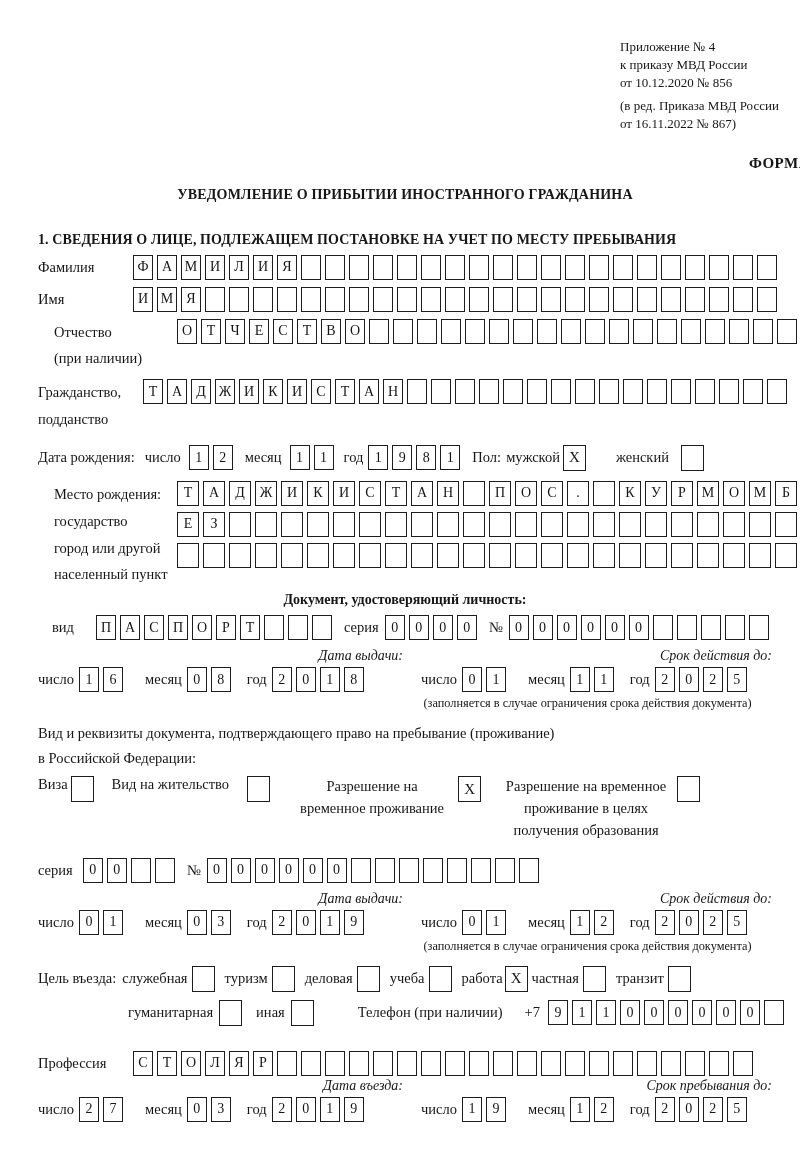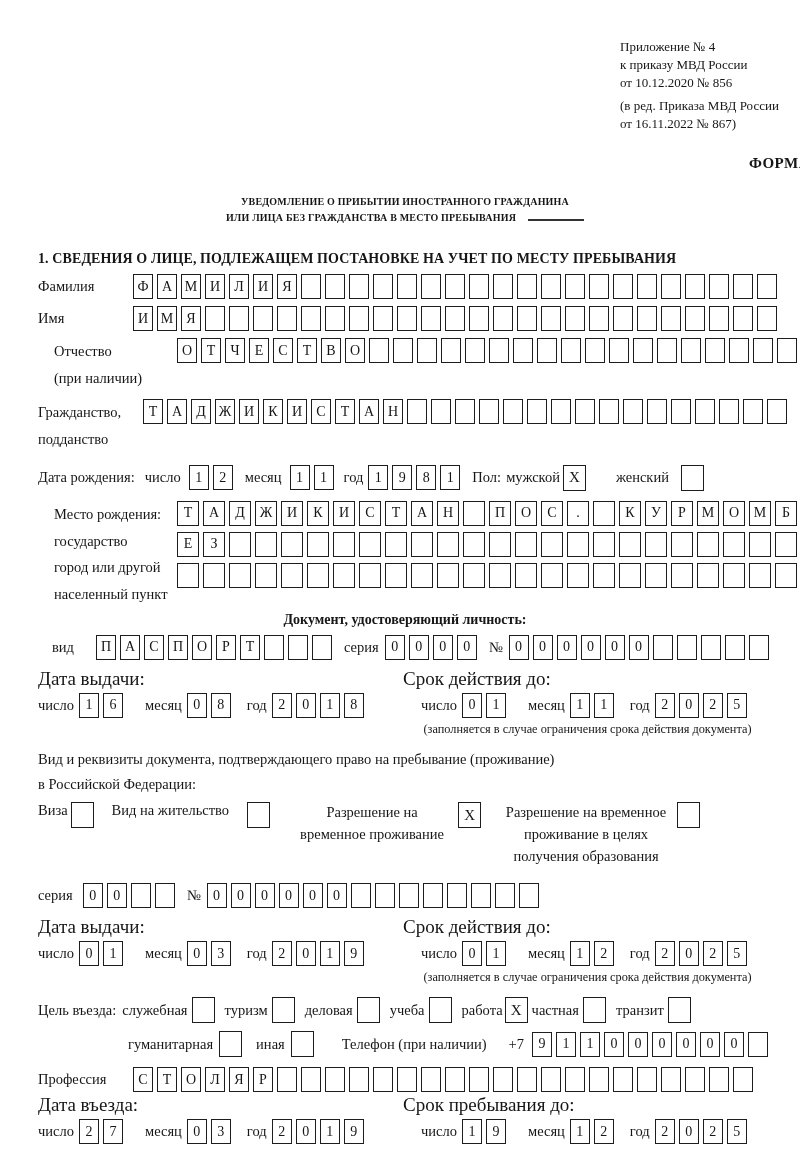--- a/index.html
+++ b/index.html
@@ -7,22 +7,22 @@
        font-family:"Liberation Serif","DejaVu Serif",serif;}
   .page{box-sizing:border-box;width:800px;height:1163px;padding:38px 28px 10px 38px;}
 
   
   .annex{margin-left:582px;width:190px;font-size:13px;line-height:1.4;}
   .annex .gap{height:4px;}
   .form-word{margin-left:582px;width:190px;text-align:right;font-weight:bold;
              font-size:15px;margin-top:22px;letter-spacing:.5px;}
 
   
-  .title{text-align:center;font-weight:bold;font-size:10px;line-height:1.55;
-         margin-top:22px;letter-spacing:.2px;}
+  .title{text-align:center;font-weight:bold;font-size:14px;line-height:1.55;
+         margin-top:12px;letter-spacing:.2px;}
   .blank{display:inline-block;width:56px;border-bottom:2.2px solid #333;
          height:.95em;margin-left:12px;}
   .sec-heading{text-align:left;font-weight:bold;font-size:14px;margin-top:26px;
                letter-spacing:.1px;white-space:nowrap;}
 
   
   .frow{display:flex;align-items:center;margin-top:7px;}
   .frow.top{align-items:flex-start;}
   .t{font-size:14.5px;flex:none;}
   .w95{flex:0 0 95px;}
@@ -41,21 +41,21 @@
         display:inline-flex;align-items:center;justify-content:center;
         font-size:15px;flex:none;margin-left:6px;background:#fff;}
   .sp{margin:0 6px 0 12px;}
 
   .center-b{text-align:center;font-weight:bold;font-size:14px;margin-top:10px;}
 
   
   .twocol{display:flex;margin-top:8px;}
   .col-l{flex:0 0 365px;}
   .col-r{flex:1;}
-  .colhead{text-align:left;font-size:19px;}
+  .colhead{text-align:right;font-size:14px;font-style:italic;}
   .dg{display:flex;align-items:center;margin-top:3px;}
   .dg .t{margin-right:5px;}
   .dg .cells{margin-right:10px;}
   .note{font-size:12.3px;text-align:center;margin-top:4px;}
 
   .para{font-size:14.5px;margin-top:10px;line-height:1.7;}
 
   
   .optrow{display:flex;align-items:flex-start;margin-top:6px;}
   .optlabel{font-size:14.5px;}
@@ -63,41 +63,40 @@
   .ow1{width:160px;margin-left:22px;}
   .ow2{width:170px;margin-left:20px;}
   .optrow .checkbox{margin-top:0;}
 
   .purpose{display:flex;align-items:center;margin-top:12px;flex-wrap:nowrap;}
   .purpose .t{margin-left:10px;}
   .purpose .t:first-child{margin-left:0;}
   .purpose .checkbox{margin-left:4px;}
   .purpose2{display:flex;align-items:center;margin-top:8px;margin-left:90px;}
   .purpose2 .checkbox{margin-left:6px;}
-  .phone-lbl{margin-left:28px;}
+  .phone-lbl{margin-left:44px;}
   .phone-pre{margin-left:22px;margin-right:8px;}
 </style>
 </head>
 <body>
 
 <div class="page">
 
   <div class="annex">
     <div>Приложение № 4</div>
     <div>к приказу МВД России</div>
     <div>от 10.12.2020 № 856</div>
     <div class="gap"></div>
     <div>(в ред. Приказа МВД России</div>
     <div>от 16.11.2022 № 867)</div>
   </div>
   <div class="form-word">ФОРМА</div>
 
   <div class="title">
     <div>УВЕДОМЛЕНИЕ О ПРИБЫТИИ ИНОСТРАННОГО ГРАЖДАНИНА</div>
-    <div><span>ИЛИ ЛИЦА БЕЗ ГРАЖДАНСТВА В МЕСТО ПРЕБЫВАНИЯ</span><span class="blank"></span></div>
   </div>
 
   <div class="sec-heading">1. СВЕДЕНИЯ О ЛИЦЕ, ПОДЛЕЖАЩЕМ ПОСТАНОВКЕ НА УЧЕТ ПО МЕСТУ ПРЕБЫВАНИЯ</div>
 
   <div class="frow">
     <div class="t w95">Фамилия</div>
     <div class="cells">
         <span class="cell">Ф</span>
         <span class="cell">А</span>
         <span class="cell">М</span>
@@ -557,21 +556,21 @@
         <span class="cell">0</span>
         <span class="cell">0</span>
         <span class="cell">0</span>
         <span class="cell">0</span>
         <span class="cell">0</span>
         <span class="cell">0</span>
         <span class="cell"></span>
       </span>
   </div>
 
-  <div class="frow" style="margin-top:10px;">
+  <div class="frow" style="margin-top:25px;">
     <div class="t w95">Профессия</div>
     <div class="cells">
         <span class="cell">С</span>
         <span class="cell">Т</span>
         <span class="cell">О</span>
         <span class="cell">Л</span>
         <span class="cell">Я</span>
         <span class="cell">Р</span>
         <span class="cell"></span>
         <span class="cell"></span>

